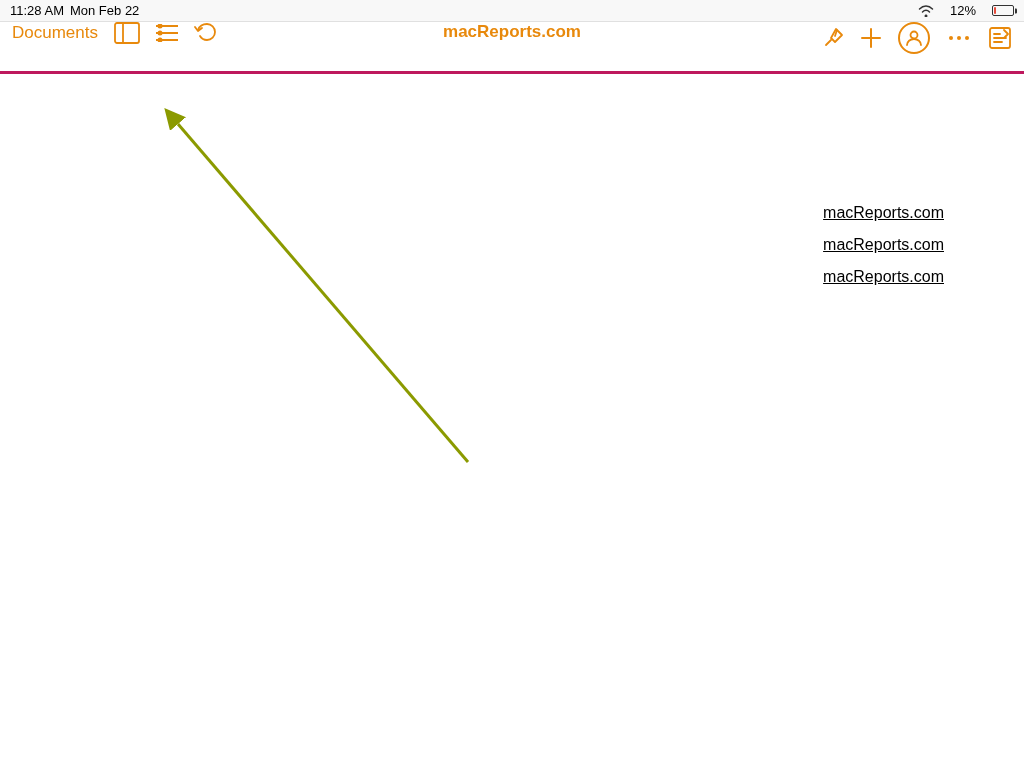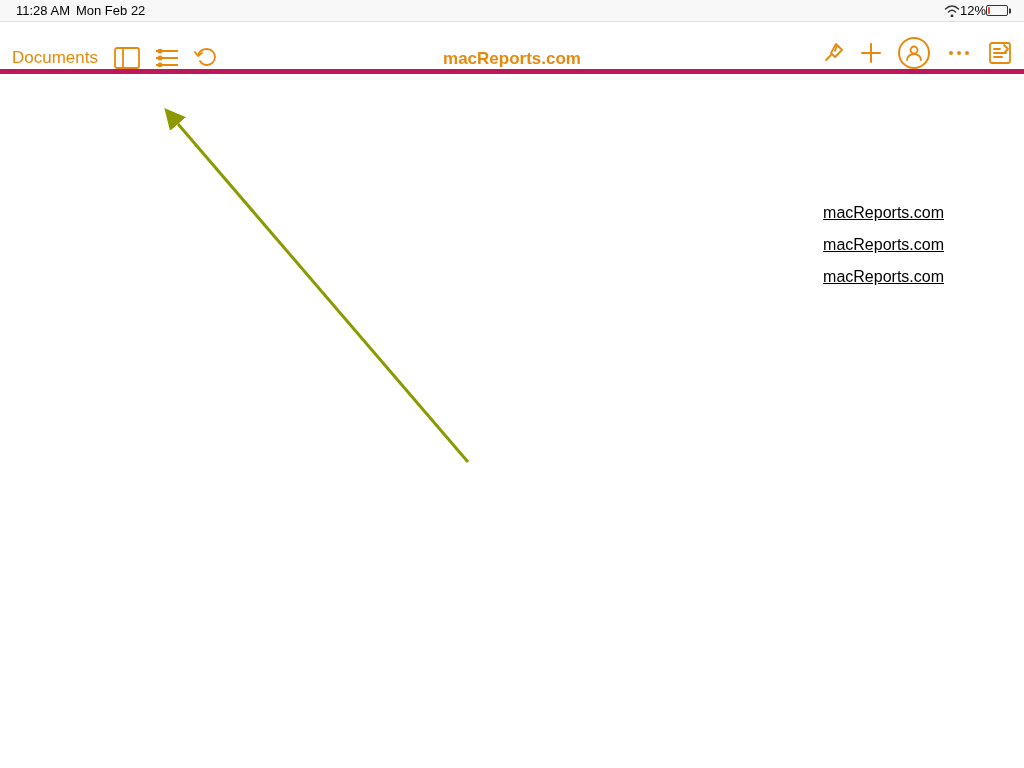--- a/index.html
+++ b/index.html
@@ -17,36 +17,36 @@
       position: relative;
     }
 
     
     .status-bar {
       height: 22px;
       background: #f8f8f8;
       display: flex;
       align-items: center;
       justify-content: space-between;
-      padding: 0 16px;
+      padding: 0 10px;
       font-size: 13px;
       font-weight: 500;
       border-bottom: 1px solid #e0e0e0;
     }
 
     .status-left {
       display: flex;
       align-items: center;
       gap: 6px;
     }
 
     .status-right {
       display: flex;
       align-items: center;
-      gap: 0;
+      gap: 16px;
     }
 
     .wifi-icon {
       display: inline-flex;
       align-items: center;
     }
 
     .battery-container {
       display: flex;
       align-items: center;
@@ -81,23 +81,23 @@
       height: 100%;
       background: #e74c3c;
       border-radius: 1px;
     }
 
     
     .toolbar {
       height: 52px;
       background: #fff;
       display: flex;
-      align-items: flex-end;
+      align-items: flex-start;
       padding: 0 12px;
-      border-bottom: 5px solid #be185d;
+      border-bottom: 3px solid #be185d;
       position: relative;
     }
 
     .toolbar-left {
       display: flex;
       align-items: center;
       gap: 16px;
     }
 
     .toolbar-center {

